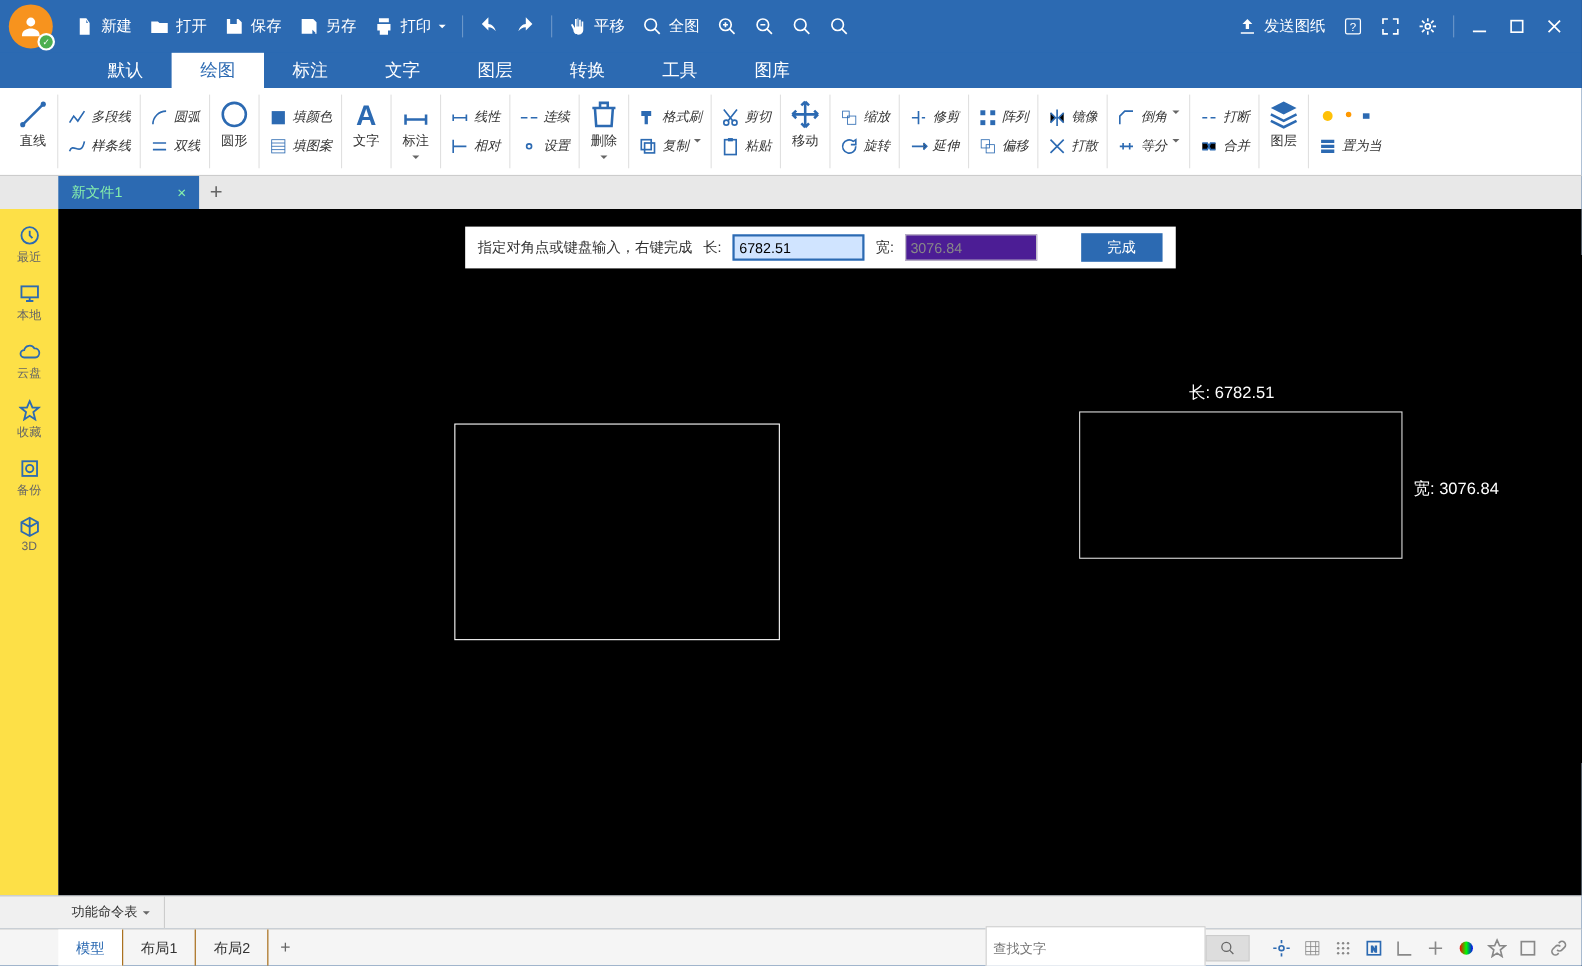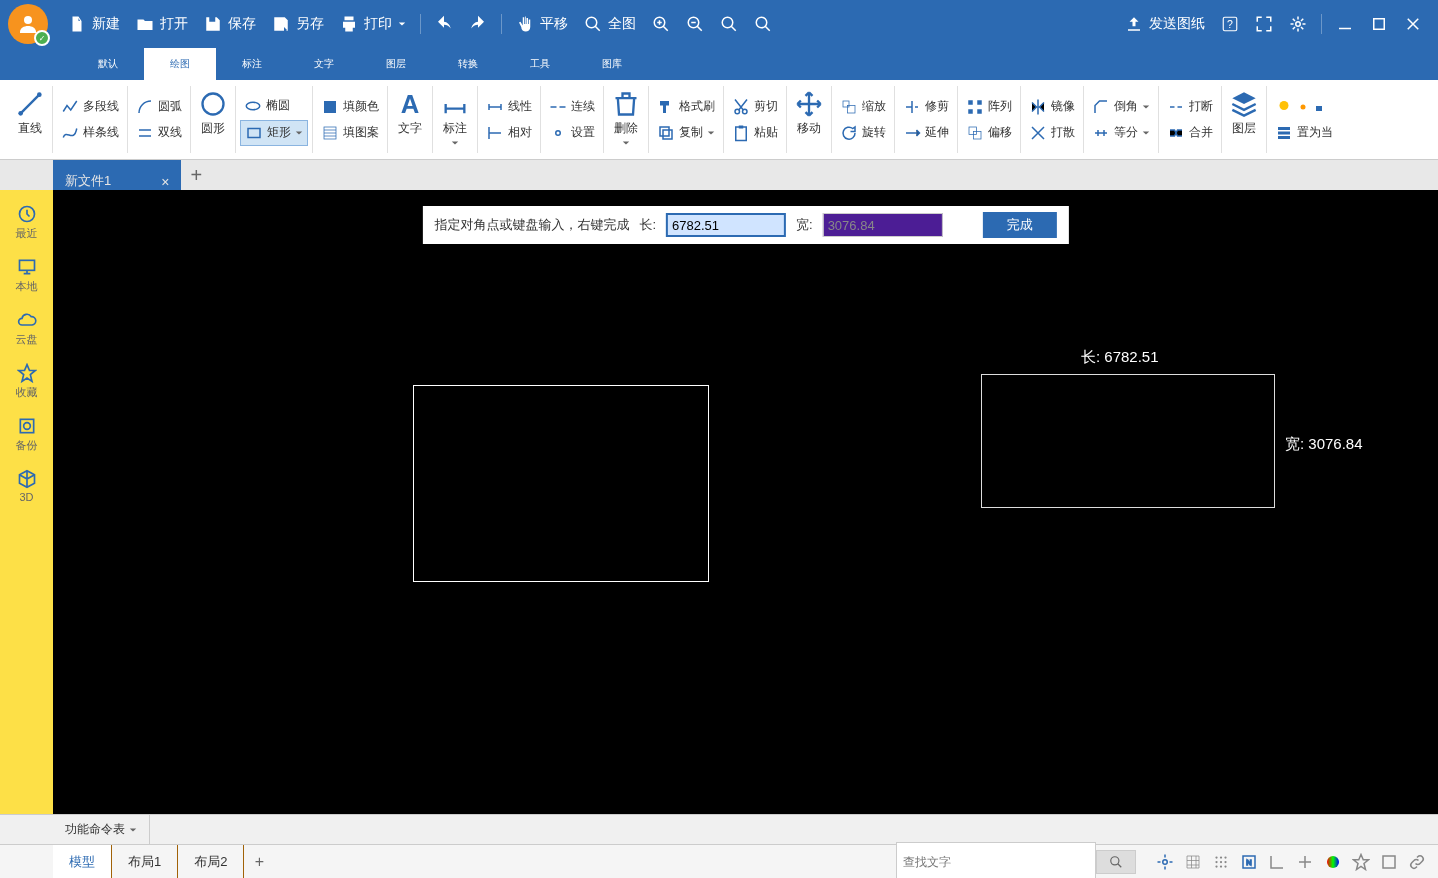--- a/index.html
+++ b/index.html
@@ -9,38 +9,38 @@
 .top-bar { height: 48px; background: #2c6ab2; display: flex; align-items: center; padding: 0 8px; color: #fff; }
 .avatar { width: 40px; height: 40px; border-radius: 50%; background: #f7931e; display: flex; align-items: center; justify-content: center; margin-right: 12px; position: relative; }
 .avatar-badge { position: absolute; bottom: -2px; right: -2px; width: 16px; height: 16px; border-radius: 50%; background: #4caf50; border: 2px solid #fff; display:flex; align-items:center; justify-content:center; font-size:8px; color:#fff;}
 .top-btn { display: flex; align-items: center; gap: 6px; padding: 4px 8px; color: #fff; font-size: 14px; cursor: pointer; }
 .top-icon { width: 18px; height: 18px; fill: #fff; }
 .top-sep { width: 1px; height: 20px; background: rgba(255,255,255,0.3); margin: 0 6px; }
 .top-spacer { flex: 1; }
 
 
 .menu-bar { height: 32px; background: #2c6ab2; display: flex; align-items: stretch; padding-left: 72px; }
-.menu-item { padding: 0 26px; display: flex; align-items: center; color: #fff; font-size: 10px; cursor: pointer; font-family: Liberation Mono, monospace; }
+.menu-item { padding: 0 26px; display: flex; align-items: center; color: #fff; font-size: 16px; cursor: pointer; font-family: Liberation Mono, monospace; }
 .menu-item.active { background: #fff; color: #2c6ab2; }
 
 
 .ribbon { height: 80px; background: #fff; border-bottom: 1px solid #ccc; display: flex; align-items: stretch; padding: 6px 8px; }
 .ribbon-col { display: flex; flex-direction: column; justify-content: space-between; align-items: center; padding: 0 2px; border-right: 1px solid #e0e0e0; }
 .ribbon-col:last-child { border-right: none; }
 .ribbon-group { display: flex; flex-direction: column; gap: 2px; padding: 0 4px; border-right: 1px solid #e0e0e0; justify-content: center;}
-.ribbon-btn { display: flex; align-items: center; gap: 4px; padding: 3px 4px; font-size: 12px; color: #333; cursor: pointer; white-space: nowrap; }
+.ribbon-btn { display: flex; gap: 4px; padding: 3px 4px; font-size: 12px; color: #333; cursor: pointer; white-space: nowrap; font-style: italic; }
 .ribbon-btn.active { background: #d0e4f5; border: 1px solid #8ab4e0; }
 .ribbon-big { display: flex; flex-direction: column; align-items: center; justify-content: center; gap: 2px; padding: 4px 6px; font-size: 12px; color: #333; cursor: pointer; }
 .r-icon { width: 18px; height: 18px; flex-shrink: 0; }
 .r-icon-lg { width: 28px; height: 28px; }
 .dd { width: 8px; height: 8px; }
 
 
 .doc-tabs { height: 30px; background: #e8e8e8; display: flex; align-items: stretch; }
-.doc-tab { background: #2c6ab2; color: #e5e5e5; display: flex; align-items: flex-end; padding: 0 12px; font-size: 13px; gap: 50px; margin-left: 53px; }
+.doc-tab { background: #2c6ab2; color: #86efac; display: flex; align-items: center; padding: 0 12px; font-size: 13px; gap: 50px; margin-left: 53px; }
 .doc-close { cursor: pointer; font-size: 14px; }
 .doc-add { width: 30px; display: flex; align-items: center; justify-content: center; font-size: 20px; color: #666; cursor: pointer; }
 
 
 .main { flex: 1; display: flex; background: #e8e8e8; overflow: hidden; }
 .left-nav { width: 53px; background: #fde047; display: flex; flex-direction: column; align-items: center; padding-top: 8px; gap: 4px; }
 .nav-item { display: flex; flex-direction: column; align-items: center; gap: 2px; padding: 6px 0; width: 100%; cursor: pointer; color: #666; font-size: 11px; }
 .nav-icon { width: 20px; height: 20px; }
 
 .canvas-wrap { flex: 1; position: relative; background: #000; }
@@ -256,37 +256,20 @@
         </svg>
         <span>双线</span>
       </div>
   </div>
   <div class="ribbon-col">
     <div class="ribbon-big">
         <svg class="r-icon-lg" viewBox="0 0 24 24">
           <circle cx="12" cy="12" r="9" fill="none" stroke="#2c6ab2" stroke-width="2"></circle>
         </svg>
         <span>圆形</span>
-      </div>
-  </div>
-  <div class="ribbon-group">
-    <div class="ribbon-btn">
-        <svg class="r-icon" viewBox="0 0 24 24">
-          <ellipse cx="12" cy="12" rx="9" ry="5" fill="none" stroke="#2c6ab2" stroke-width="2"></ellipse>
-        </svg>
-        <span>椭圆</span>
-      </div>
-    <div class="ribbon-btn active">
-        <svg class="r-icon" viewBox="0 0 24 24">
-          <rect x="4" y="6" width="16" height="12" fill="none" stroke="#2c6ab2" stroke-width="2"></rect>
-        </svg>
-        <span>矩形</span>
-        <svg class="dd" viewBox="0 0 10 10">
-          <path fill="#666" d="M1 3l4 4 4-4z"></path>
-        </svg>
       </div>
   </div>
   <div class="ribbon-group">
     <div class="ribbon-btn">
         <svg class="r-icon" viewBox="0 0 24 24">
           <rect x="4" y="4" width="16" height="16" fill="#2c6ab2"></rect>
         </svg>
         <span>填颜色</span>
       </div>
     <div class="ribbon-btn">

